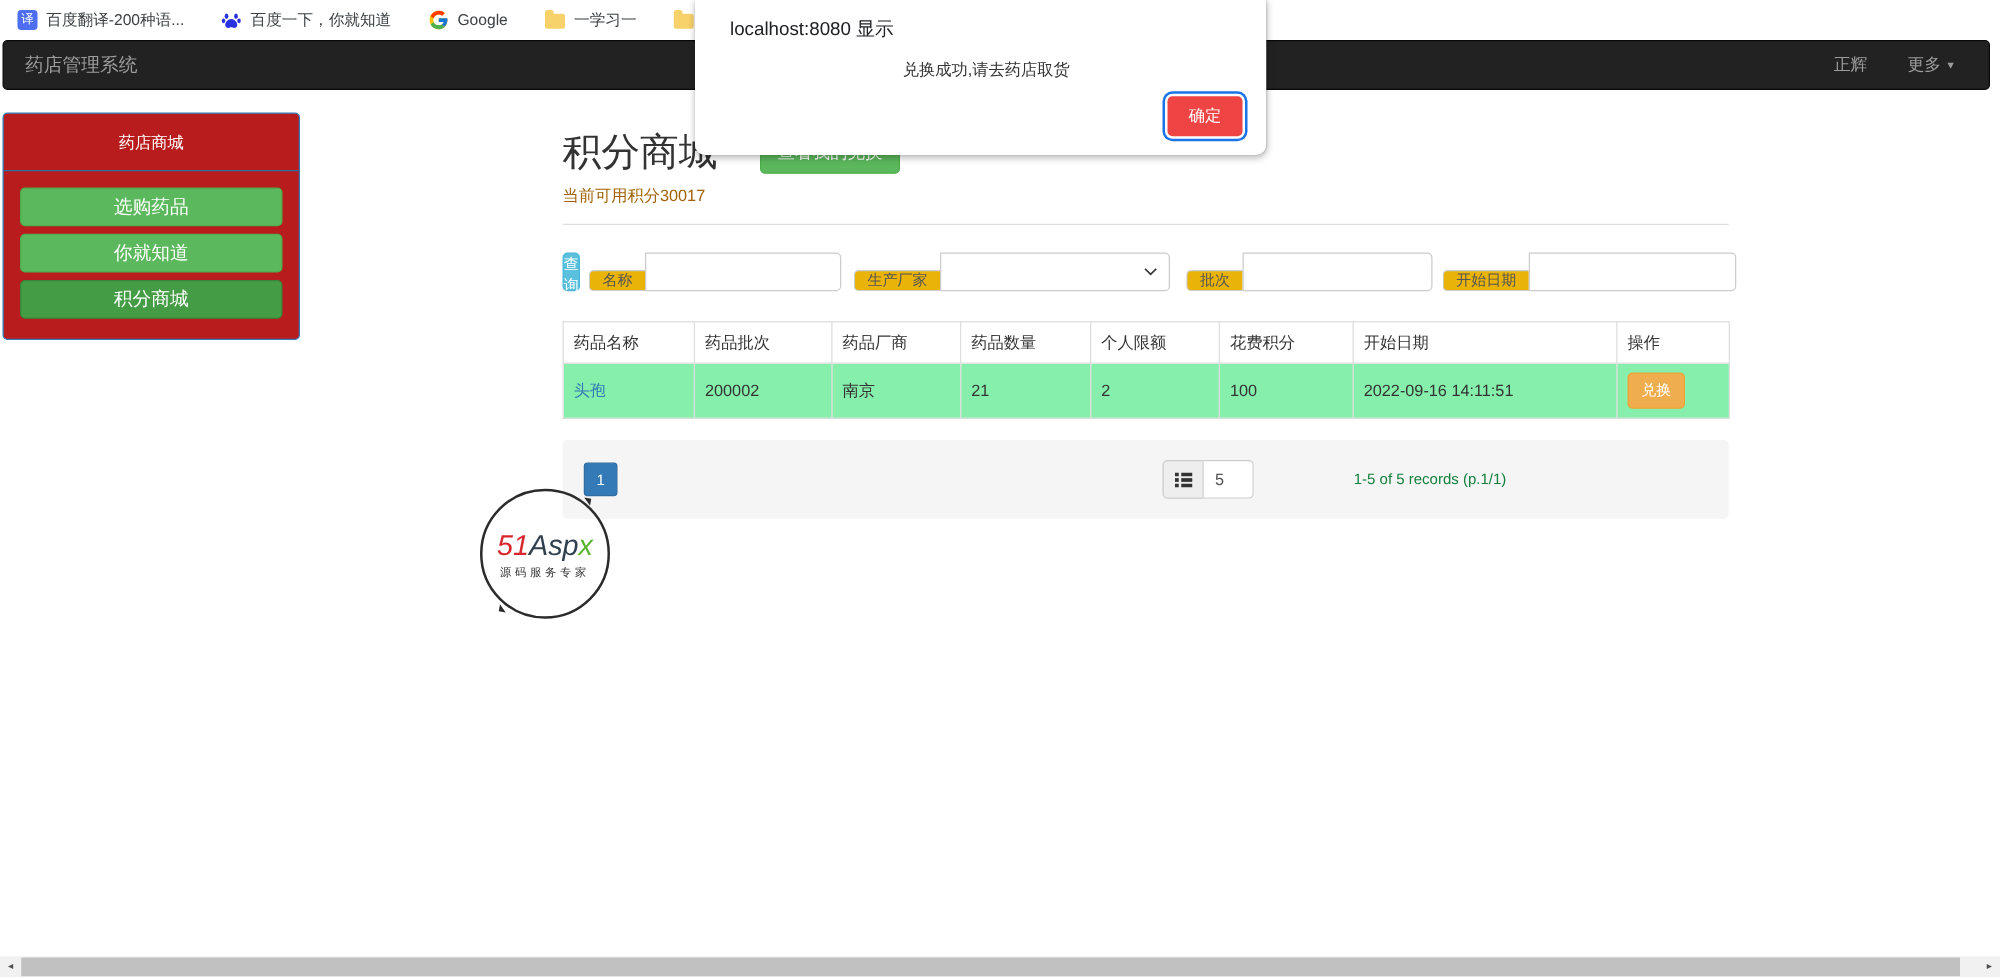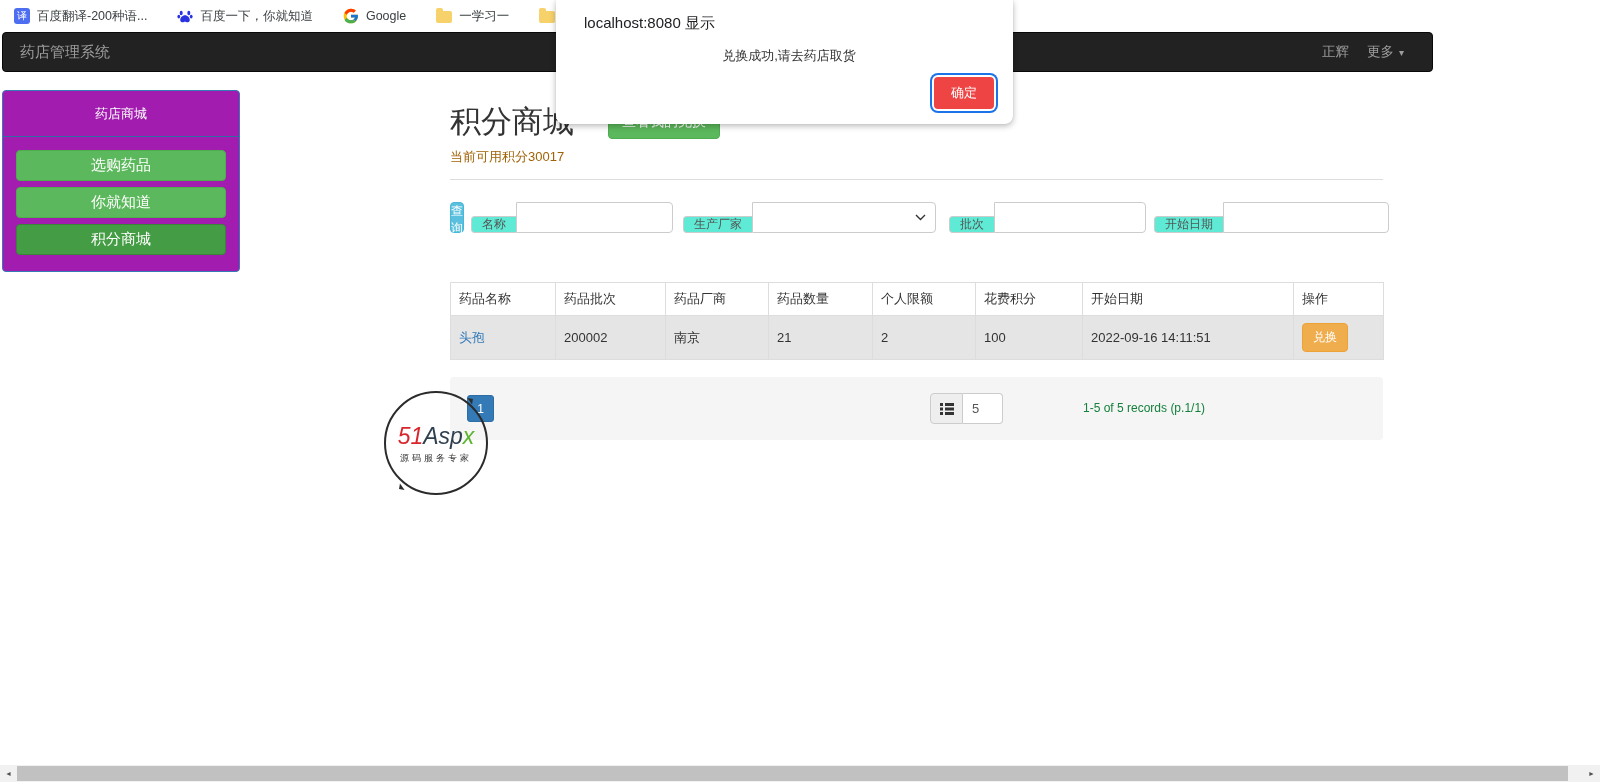--- a/index.html
+++ b/index.html
@@ -11,30 +11,30 @@
   .bookmarks { position:absolute; left:0; top:0; width:1600px; height:32px; background:#fff;
     display:flex; align-items:center; padding-left:14px; gap:30px; }
   .bm-item { display:flex; align-items:center; gap:7px; font-size:12.5px; color:#3c4043; white-space:nowrap; }
   .fav { width:16px; height:16px; display:inline-flex; align-items:center; justify-content:center; flex:0 0 auto; }
   .fav-translate { background:#4e6ef2; border-radius:3px; color:#fff; font-size:10px; line-height:1; }
   .fav-folder { position:relative; width:16px; height:12px; background:#f7d26a; border-radius:2px; margin-top:2px; }
   .fav-folder::before { content:""; position:absolute; top:-3px; left:0; width:7px; height:4px;
     background:#f7d26a; border-radius:2px 2px 0 0; }
 
   
-  .navbar { position:absolute; left:2px; top:32px; width:1431px; height:40px; background:#222;
+  .navbar { position:absolute; left:2px; top:32px; width:1590px; height:40px; background:#222;
     border:1px solid #080808; border-radius:4px; display:flex; align-items:center; }
   .navbar .brand { color:#9d9d9d; font-size:15px; padding-left:17px; }
-  .navbar .right { margin-left:auto; display:flex; align-items:center; gap:18px; padding-right:28px; }
+  .navbar .right { margin-left:auto; display:flex; align-items:center; gap:32px; padding-right:28px; }
   .navbar .nav-link { color:#9d9d9d; font-size:13.5px; cursor:pointer; display:flex; align-items:center; gap:5px; }
   .caret { font-size:10px; color:#9d9d9d; }
 
   
   .sidebar { position:absolute; left:2px; top:90px; width:238px; height:182px;
-    background:#a21caf; border:1px solid #337ab7; border-radius:4px; overflow:hidden; }
+    background:#b91c1c; border:1px solid #337ab7; border-radius:4px; overflow:hidden; }
   .sidebar-header { height:46px; display:flex; align-items:center; justify-content:center;
     color:#fff; font-size:13px; border-bottom:1px solid #2e6da4; }
   .sidebar-body { padding:13px 13px; }
   .side-btn { width:100%; height:31px; margin-bottom:6px; border:1px solid #4cae4c; border-radius:4px;
     background:#5cb85c; color:#fff; font-size:15px; display:flex; align-items:center; justify-content:center;
     cursor:pointer; }
   .side-btn.active { background:#449d44; border-color:#398439; }
 
   
   .main { position:absolute; left:450px; top:90px; width:933px; }
@@ -43,37 +43,37 @@
   .btn-green { margin-left:34px; background:#5cb85c; border:1px solid #4cae4c; border-radius:4px;
     color:#fff; font-size:14px; padding:7px 13px; cursor:pointer; }
   .points-line { margin-top:9px; font-size:13px; color:#a16207; }
   .rule { margin-top:13px; border:0; border-top:1px solid #ddd; }
 
   
   .filters { margin-top:22px; display:flex; align-items:center; }
   .btn-query { width:40px; height:31px; background:#5bc0de; border:1px solid #46b8da; border-radius:4px;
     color:#fff; font-size:12px; cursor:pointer; }
   .igroup { display:flex; height:31px; }
-  .iaddon { background:#5eead4; border:1px solid #ccc; border-right:0; border-radius:4px 0 0 4px;
+  .iaddon { background:#eab308; border:1px solid #ccc; border-right:0; border-radius:4px 0 0 4px;
     color:#555; font-size:12px; display:flex; align-items:center; padding:0 10px; white-space:nowrap;margin-top:14px; }
   .ifield { border:1px solid #ccc; border-radius:0 4px 4px 0; height:31px; font-size:13px;
     padding:0 8px; color:#555; outline:none; background:#fff; }
   .iselect { position:relative; display:flex; align-items:center; cursor:pointer; }
   .iselect svg { position:absolute; right:9px; }
   .g-name  { margin-left:7px; }  .g-name .ifield { width:157px; }
   .g-batch { margin-left:13px; } .g-batch .ifield { width:152px; }
   .g-maker { margin-left:10px; } .g-maker .ifield { width:184px; }
   .g-date  { margin-left:8px; }  .g-date .ifield { width:166px; }
 
   
-  table.grid { margin-top:49px; width:933px; border-collapse:collapse; table-layout:fixed; }
+  table.grid { margin-top:24px; width:933px; border-collapse:collapse; table-layout:fixed; }
   .grid th, .grid td { border:1px solid #ddd; font-size:13px; color:#333; text-align:left;
     padding:7px 8px; font-weight:normal; }
   .grid thead tr { background:#fff; height:30px; }
-  .grid tbody tr { background:#e5e5e5; height:40px; }
+  .grid tbody tr { background:#86efac; height:40px; }
   .drug-link { color:#337ab7; text-decoration:none; cursor:pointer; }
   .btn-exchange { background:#f0ad4e; border:1px solid #eea236; border-radius:4px; color:#fff;
     font-size:12px; padding:5px 10px; cursor:pointer; }
 
   
   .pager { position:relative; margin-top:17px; width:933px; height:63px; background:#f5f5f5;
     border-radius:4px; }
   .page-btn { position:absolute; left:17px; top:18px; width:27px; height:27px; background:#337ab7;
     border:1px solid #2e6da4; border-radius:3px; color:#fff; font-size:12px; cursor:pointer; }
   .psize { position:absolute; left:480px; top:16px; display:flex; height:31px; }

